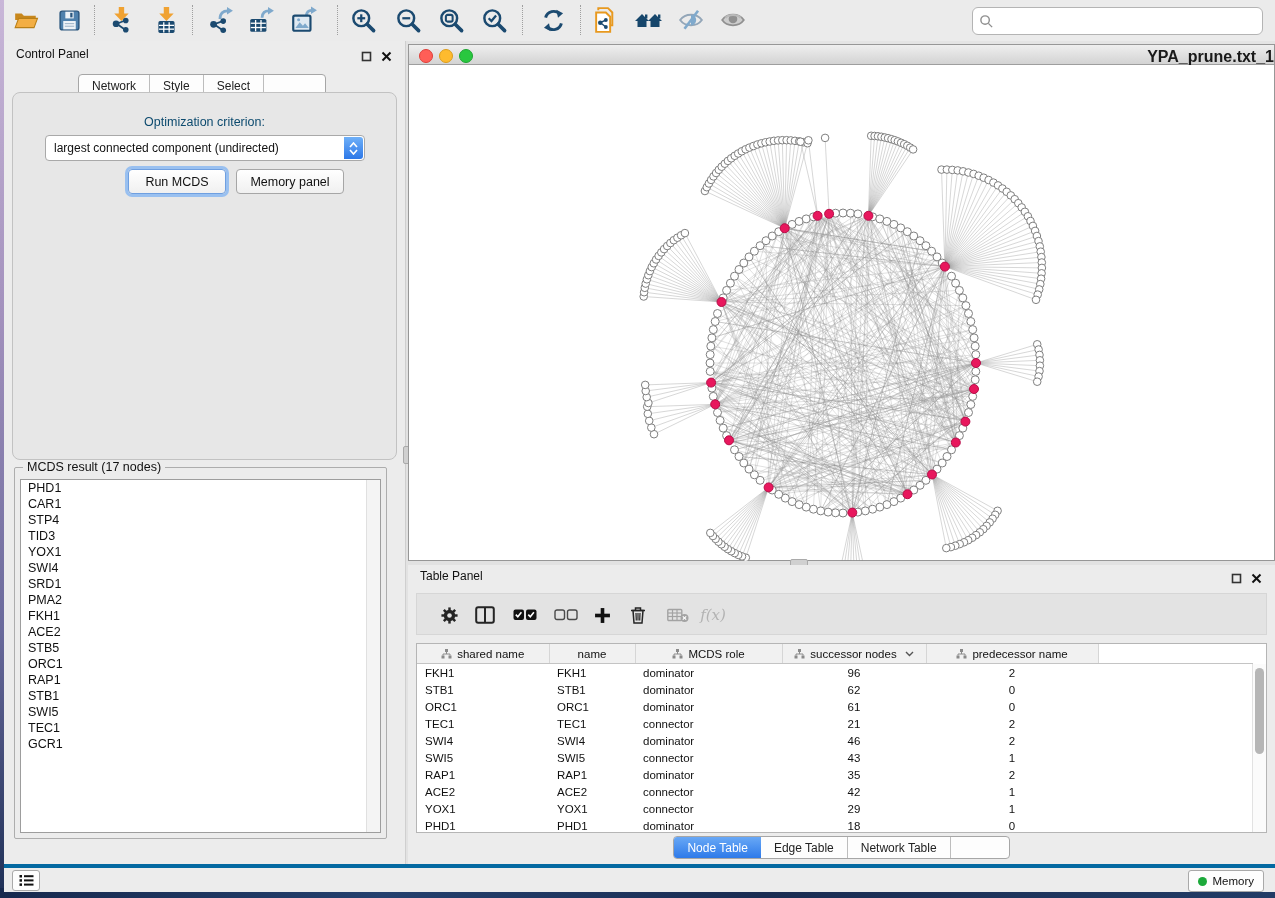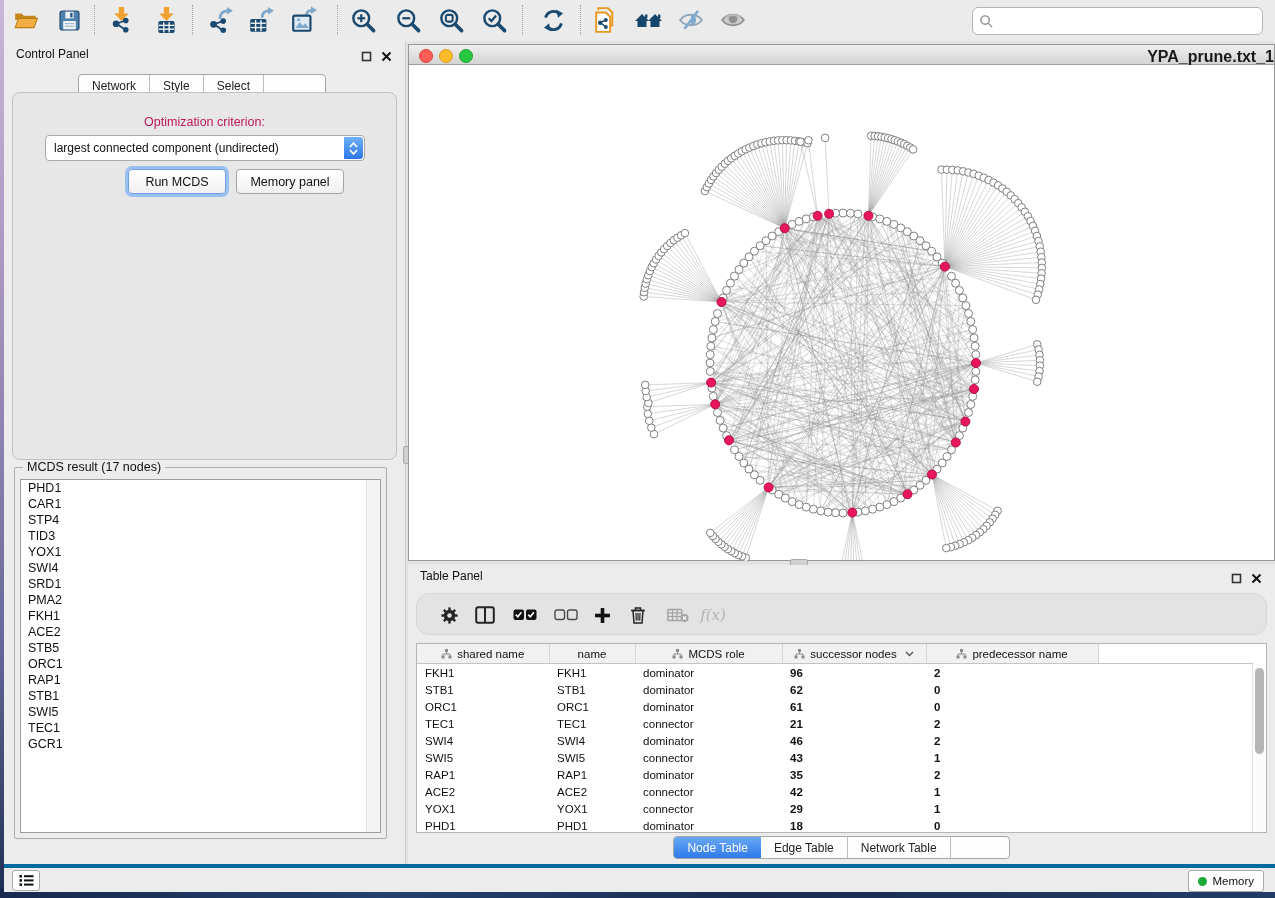--- a/index.html
+++ b/index.html
@@ -27,21 +27,21 @@
   .panel-title{position:absolute;left:12px;top:6px;font-size:12px;color:#111;}
   .panel-ctl{position:absolute;top:7px;width:12px;height:12px;cursor:pointer;}
   .seg{position:absolute;display:inline-flex;border:1px solid #a6a6a6;border-radius:4px;
     background:#fdfdfd;height:21px;overflow:hidden;}
   .seg-item{display:flex;align-items:center;padding:0 13px;font-size:12px;color:#222;
     border-right:1px solid #bdbdbd;cursor:pointer;white-space:nowrap;}
   .seg-item:last-child{border-right:none;margin-top:34px;}
   .seg-item.active{background:linear-gradient(#68a8f6,#2e7ae9);color:#fff;border-right:none;}
   .inner-panel{position:absolute;left:8px;top:51px;width:383px;height:366px;background:#e7e7e7;
     border:1px solid #c2c2c2;border-radius:8px;}
-  .opt-label{position:absolute;top:22px;width:100%;text-align:center;font-size:12.5px;color:#be185d;}
+  .opt-label{position:absolute;top:22px;width:100%;text-align:center;font-size:12.5px;color:#0c4a6e;}
   .select{position:absolute;left:32px;top:42px;width:318px;height:24px;background:#fff;
     border:1px solid #a9a9a9;border-radius:4px;display:flex;align-items:center;cursor:pointer;}
   .select .val{font-size:12px;color:#111;padding-left:8px;white-space:nowrap;overflow:hidden;}
   .stepper{position:absolute;right:1px;top:1px;bottom:1px;width:19px;border-radius:0 3px 3px 0;
     background:linear-gradient(#6fb0f8,#2d78e8);display:flex;flex-direction:column;
     align-items:center;justify-content:center;gap:1px;}
   .mac-btn{position:absolute;top:76px;height:23px;background:linear-gradient(#ffffff,#f0f0f0);
     border:1px solid #a6a6a6;border-radius:4px;font-size:12.5px;color:#111;
     display:flex;align-items:center;justify-content:center;cursor:pointer;
     font-family:"Liberation Sans",sans-serif;margin-left:29px;}
@@ -72,32 +72,32 @@
   .net-titlebar{position:absolute;left:0;top:0;width:100%;height:20px;
     background:linear-gradient(#efefef,#d3d3d3);border-bottom:1px solid #9e9e9e;box-sizing:border-box;}
   .tl{position:absolute;top:4px;width:12px;height:12px;border-radius:50%;cursor:pointer;}
   .net-title{position:absolute;width:100%;text-align:right;top:3px;font-size:16px;
     font-weight:bold;color:#1a1a1a;}
   #network-svg{position:absolute;left:0;top:20px;}
 
   
   .table-panel{position:absolute;left:0;top:524px;width:867px;height:299px;background:#ececec;}
   .tp-toolbar{position:absolute;left:8px;top:28px;width:851px;height:42px;background:#e3e3e3;
-    border:1px solid #d6d6d6;border-radius:13px;box-sizing:border-box;padding-left:16px;}
+    border:1px solid #d6d6d6;border-radius:0;box-sizing:border-box;padding-left:16px;}
   .tp-btn{position:absolute;top:5px;width:32px;height:32px;display:flex;align-items:center;
     justify-content:center;cursor:pointer;}
   .tablebox{position:absolute;left:8px;top:78px;width:851px;height:190px;background:#fff;
     border:1px solid #b5b5b5;box-sizing:border-box;overflow:hidden;}
   table.nodetable{border-collapse:collapse;table-layout:fixed;width:836px;font-size:11.5px;color:#111;}
   table.nodetable th{height:19px;background:#f1f1f1;border-bottom:1px solid #c4c4c4;
     border-right:1px solid #d6d6d6;font-weight:normal;text-align:center;padding:0 4px;
     white-space:nowrap;overflow:hidden;cursor:pointer;}
   table.nodetable th.filler{background:#fff;border-right:none;cursor:default;}
   table.nodetable td{height:17px;padding:0 8px;white-space:nowrap;overflow:hidden;}
-  td.num{text-align:left;font-weight:bold;}
+  td.num{text-align:center;}
   .hdr-ico{display:inline-block;vertical-align:-1px;margin-right:5px;}
   .sort-chev{display:inline-block;margin-left:8px;vertical-align:1px;}
   .tbl-scroll{position:absolute;right:0;top:20px;bottom:0;width:13px;background:#fbfbfb;
     border-left:1px solid #e2e2e2;}
   .tbl-thumb{position:absolute;left:2px;top:4px;width:9px;height:86px;background:#b6b6b6;
     border-radius:5px;cursor:grab;}
   .tp-tabs-wrap{position:absolute;left:0;top:271px;width:100%;display:flex;justify-content:center;}
 
   
   .statusbar{position:absolute;left:0;top:864px;width:100%;height:28px;background:#ececec;

